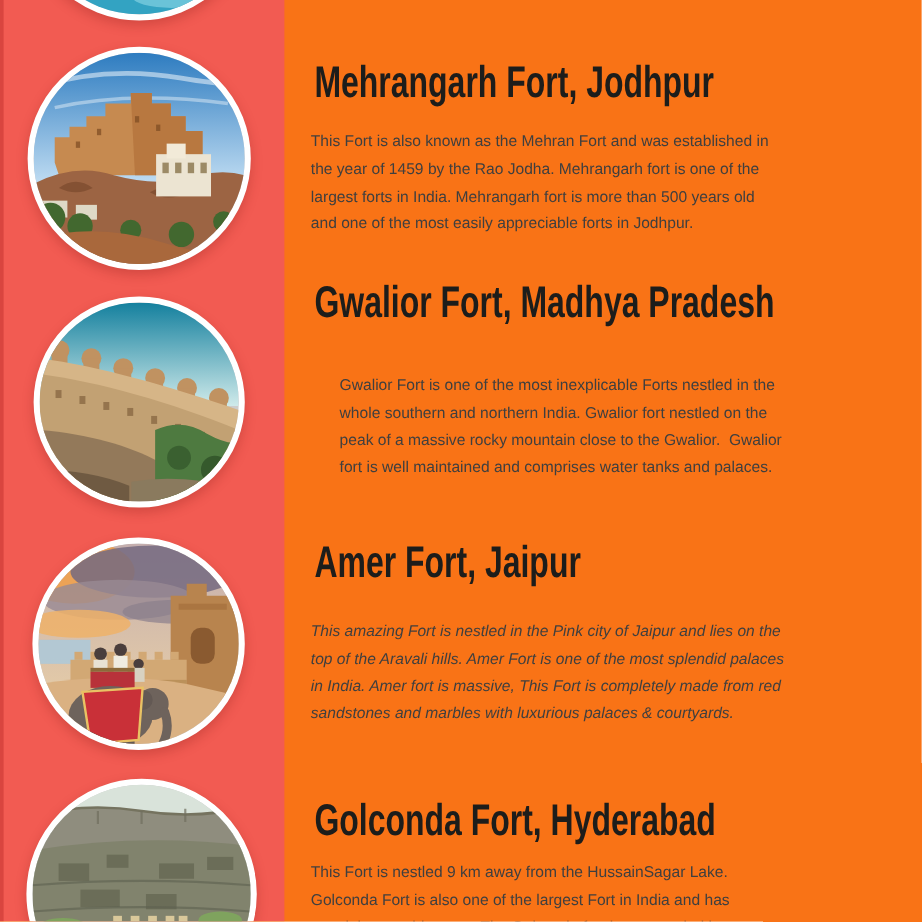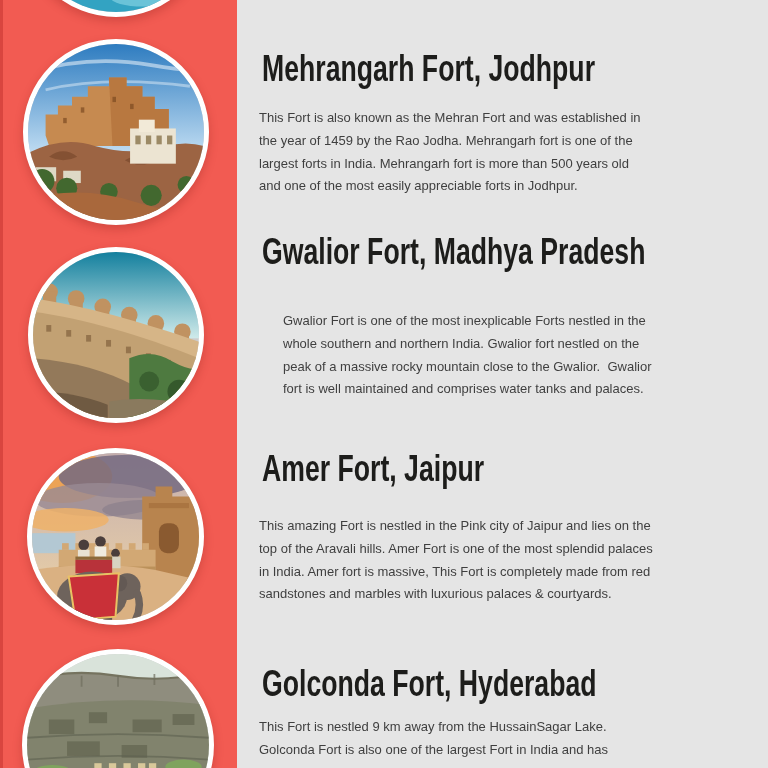--- a/index.html
+++ b/index.html
@@ -1,18 +1,18 @@
 <!DOCTYPE html>
 <html><head>
 <meta charset="utf-8">
 <style>
   html,body{margin:0;padding:0;}
   .page{
     position:relative;width:768px;height:768px;overflow:hidden;
-    background:#e5e5e5;font-family:"Liberation Sans",sans-serif;
+    background:#f97316;font-family:"Liberation Sans",sans-serif;
   }
   
   .sidebar{position:absolute;left:0;top:0;width:237px;height:768px;background:#f25b52;}
   .sidebar::before{content:"";position:absolute;left:0;top:0;width:3px;height:100%;background:#d9453f;}
   .circle{
     position:absolute;border:5px solid #ffffff;border-radius:50%;overflow:hidden;
     box-sizing:border-box;background:#cccccc;box-shadow:0 4px 10px rgba(130,25,20,.28);
   }
   .circle svg{display:block;width:100%;height:100%;}
   .c0{left:21px;top:-173px;width:190px;height:190px;}
@@ -24,21 +24,21 @@
   .title{
     position:absolute;left:262px;margin:0;color:#1d1d1b;
     font-weight:700;font-size:37px;line-height:1.1;letter-spacing:0;
     transform:scaleX(.72);transform-origin:0 0;white-space:nowrap;
   }
   .t0{top:49px;} .t1{top:232px;} .t2{top:449px;} .t3{top:664px;}
   .para{
     position:absolute;left:259px;margin:0;color:#3f3f3f;
     font-size:13px;line-height:22.8px;white-space:pre;
   }
-  .p0{top:107px;} .p1{top:310px;margin-left:24px;} .p2{top:515px;} .p3{top:716px;}
+  .p0{top:107px;} .p1{top:310px;margin-left:24px;} .p2{top:515px;font-style:italic;} .p3{top:716px;}
 </style>
 </head>
 <body>
 
 <div class="page">
 
   <aside class="sidebar">
 
     <div class="circle c0">
       <svg viewBox="0 0 100 100" preserveAspectRatio="xMidYMid slice">

